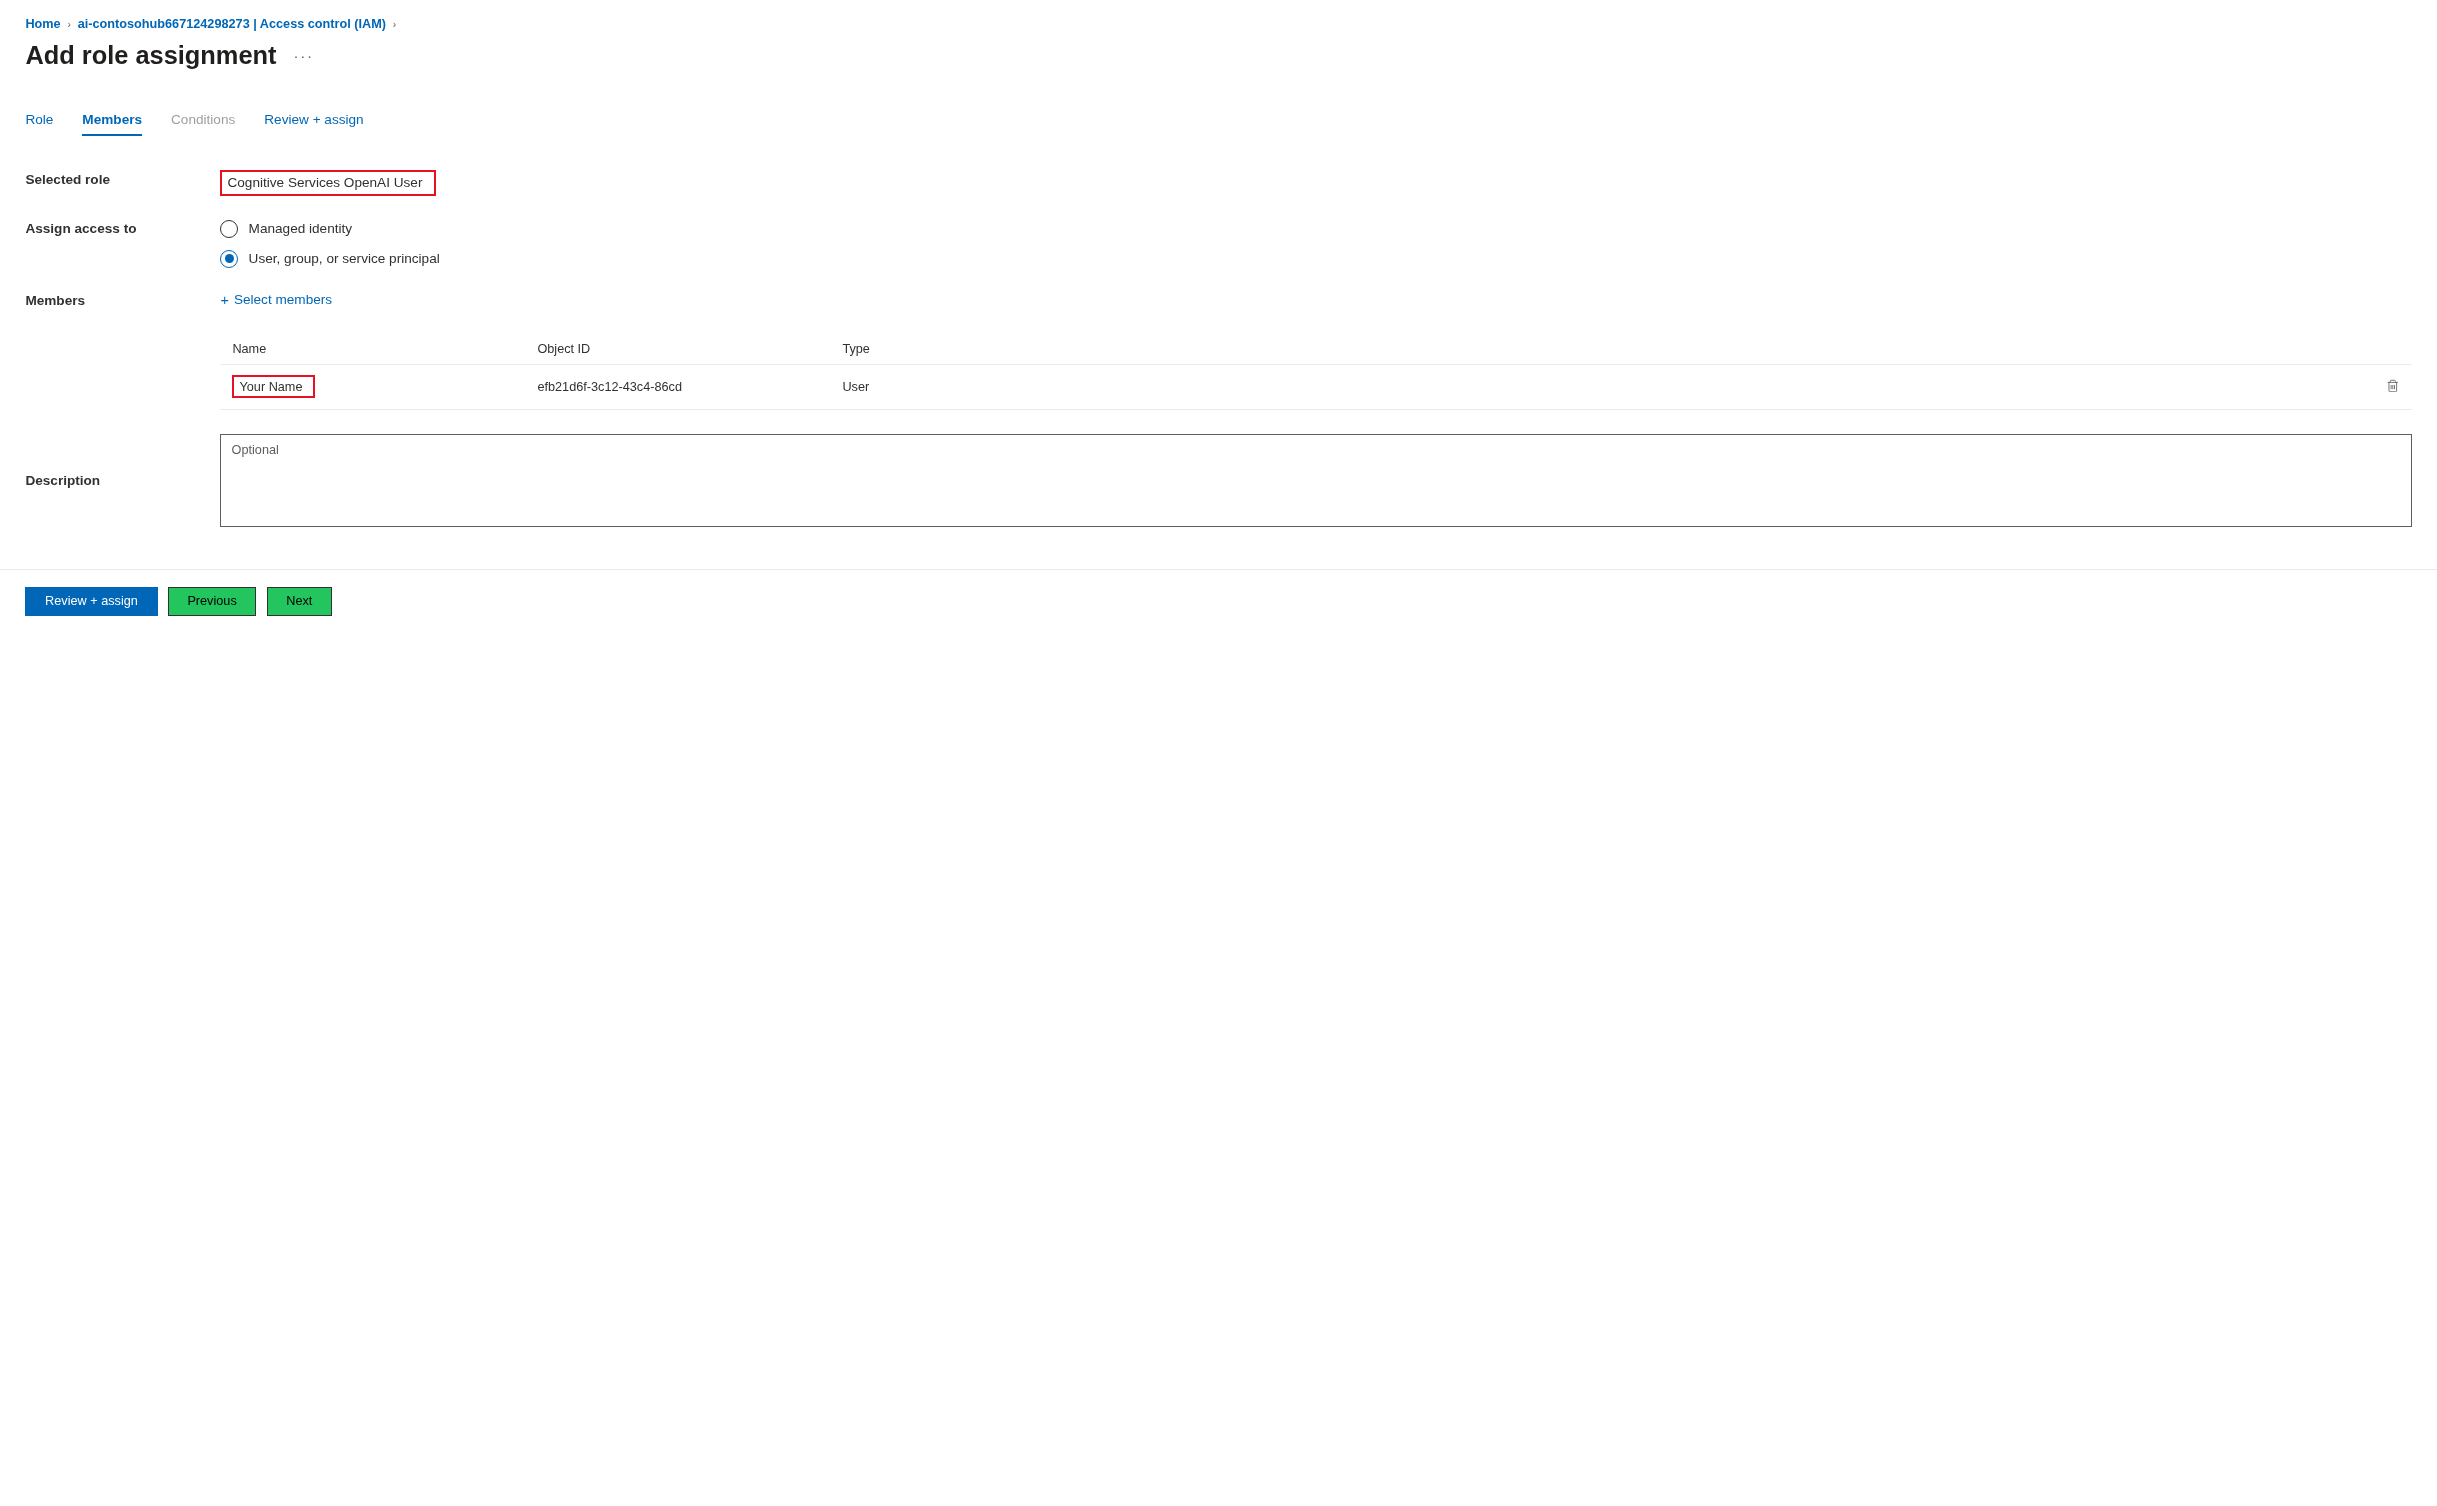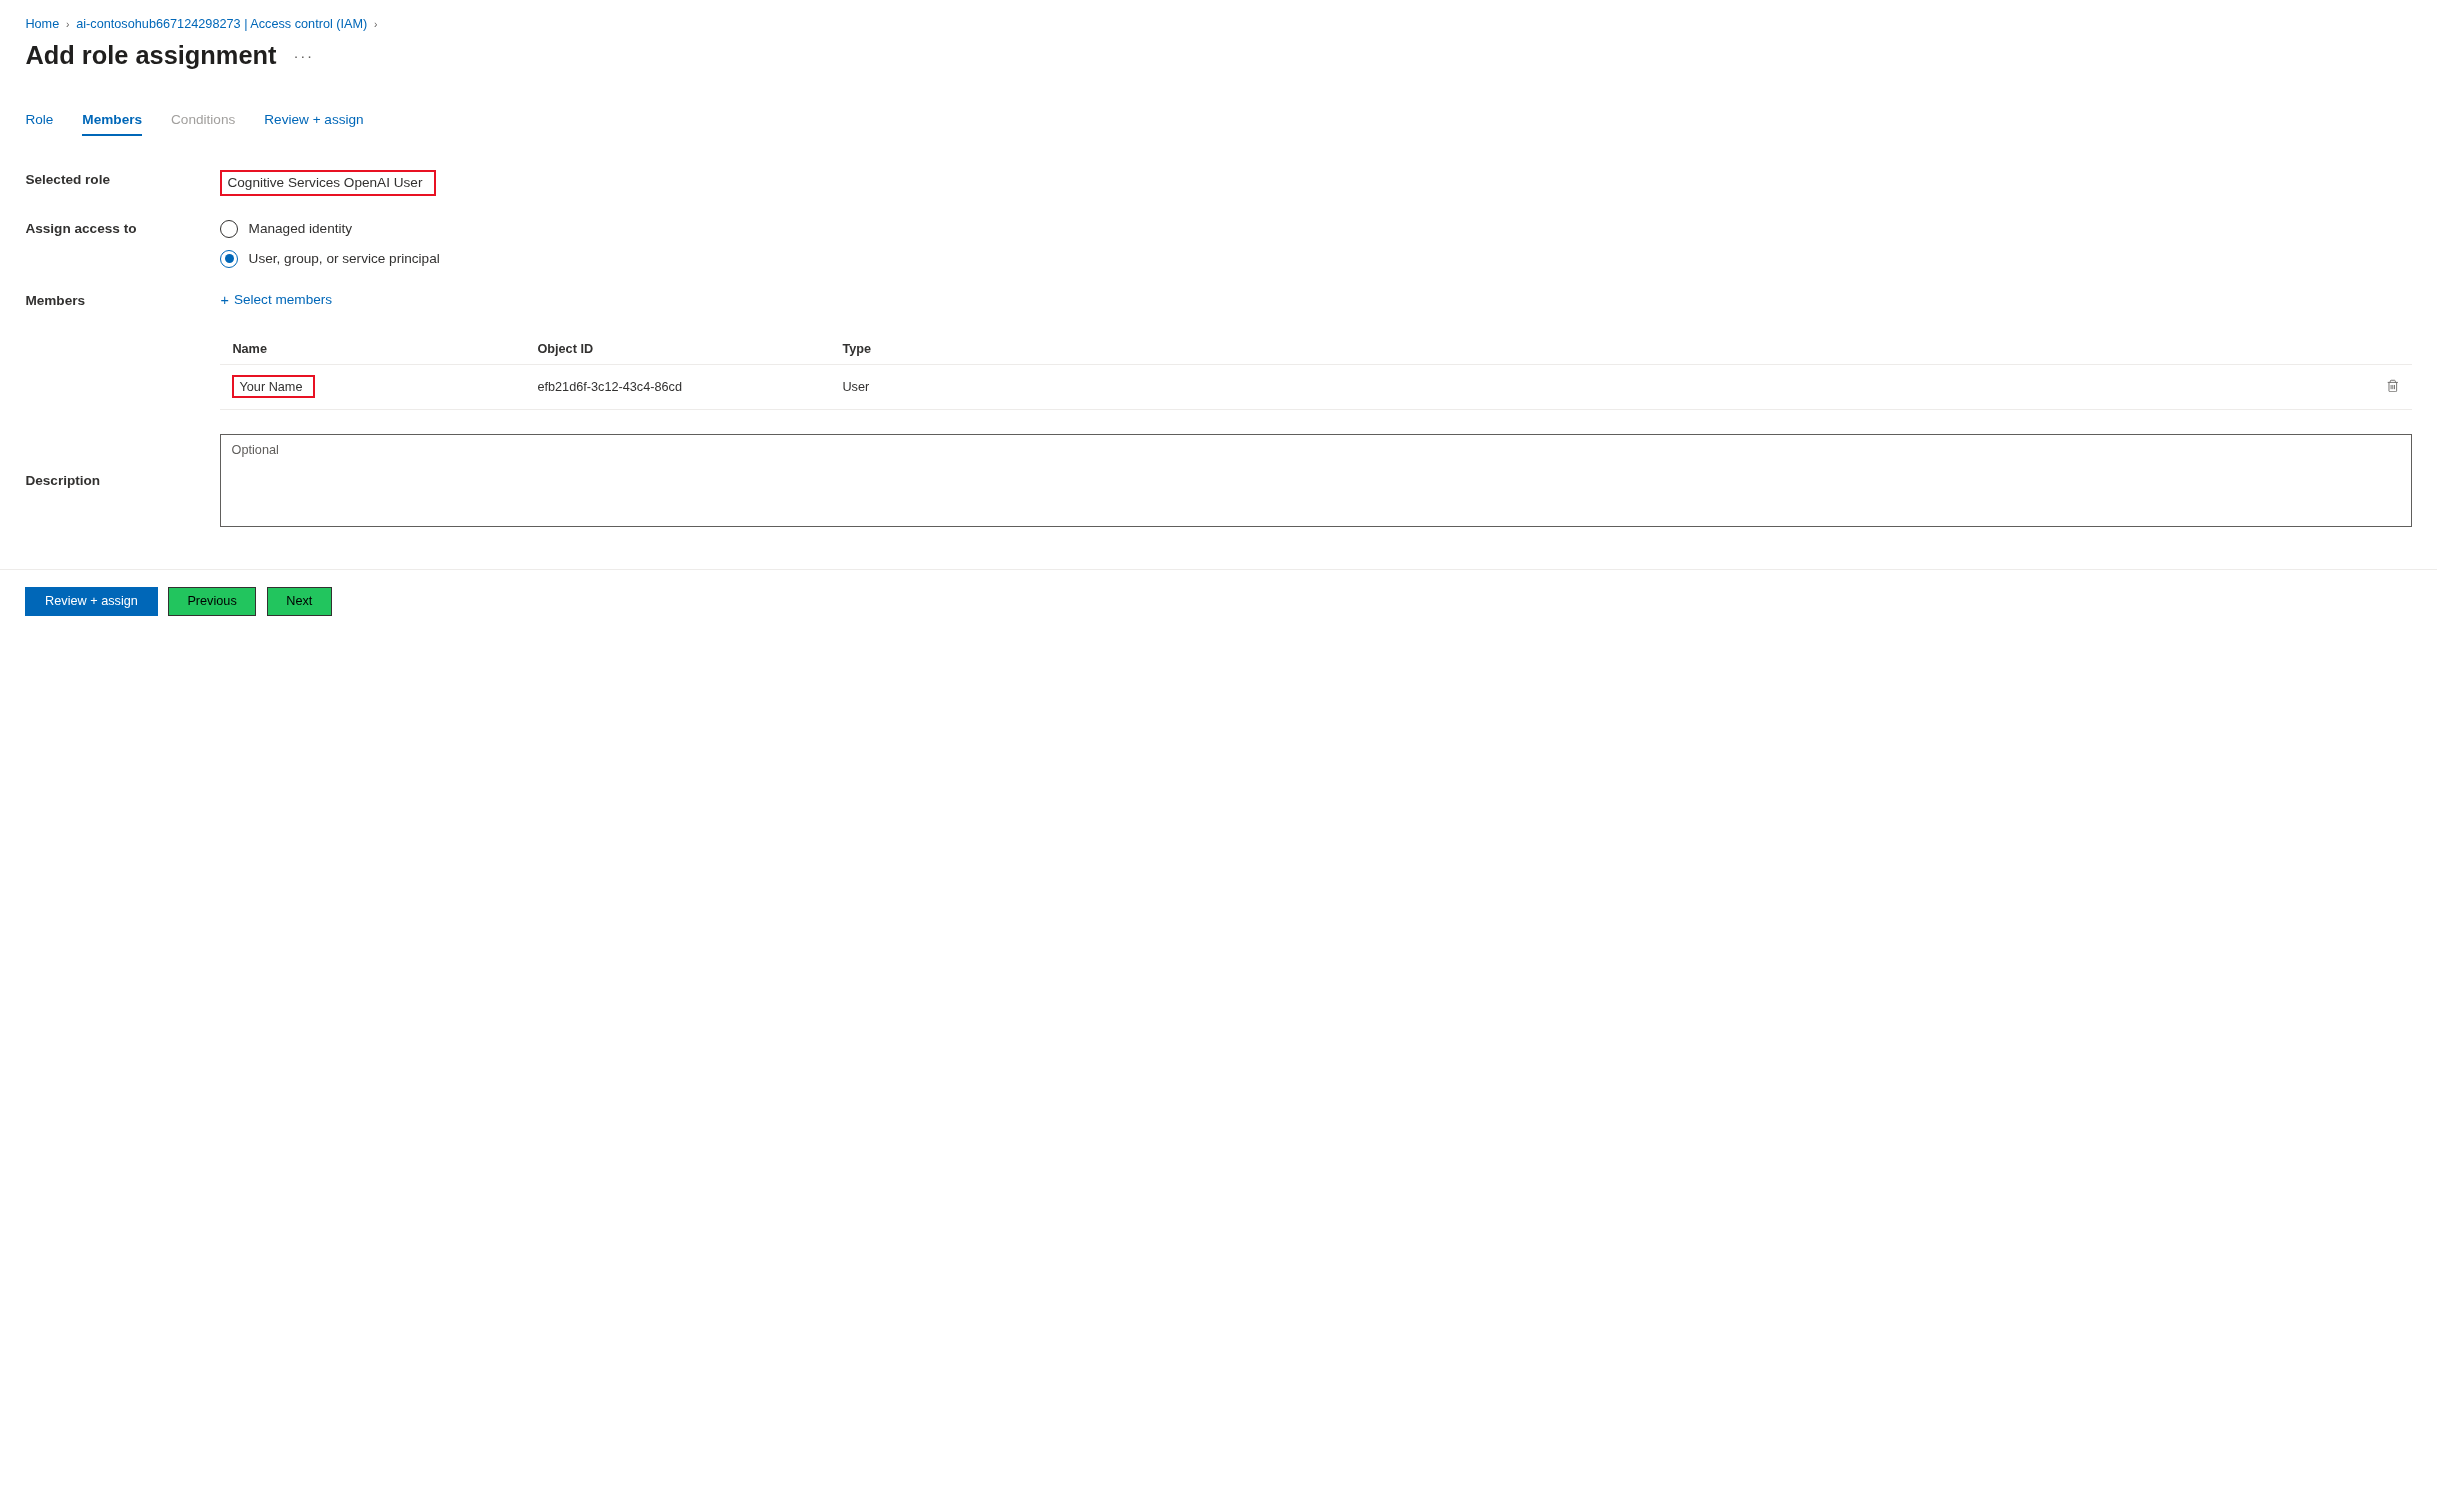--- a/index.html
+++ b/index.html
@@ -18,20 +18,21 @@
       display: flex;
       align-items: center;
       gap: 6.8px;
       margin-bottom: 10.2px;
       font-size: 12.7px;
     }
     .breadcrumb a {
       color: #0067b8;
       text-decoration: none;
       cursor: pointer;
+      font-weight: bold;
     }
     .breadcrumb-sep {
       color: #605e5c;
       font-size: 10.2px;
     }
     .page-title-row {
       display: flex;
       align-items: center;
       gap: 17px;
       margin-bottom: 42px;
@@ -131,21 +132,21 @@
       font-weight: 300;
     }
     .members-table {
       margin-top: 25.4px;
       width: 100%;
     }
     .table-header {
       display: flex;
       padding: 8.5px 12px;
       border-bottom: 0.8px solid #edebe9;
-      font-weight: 700;
+      font-weight: 400;
       font-size: 12.7px;
     }
     .col-name { width: 305px; }
     .col-object { width: 305px; }
     .col-type { flex: 1; }
     .col-action { width: 34px; text-align: right; }
     .table-row {
       display: flex;
       padding: 10.2px 12px;
       border-bottom: 0.8px solid #edebe9;

